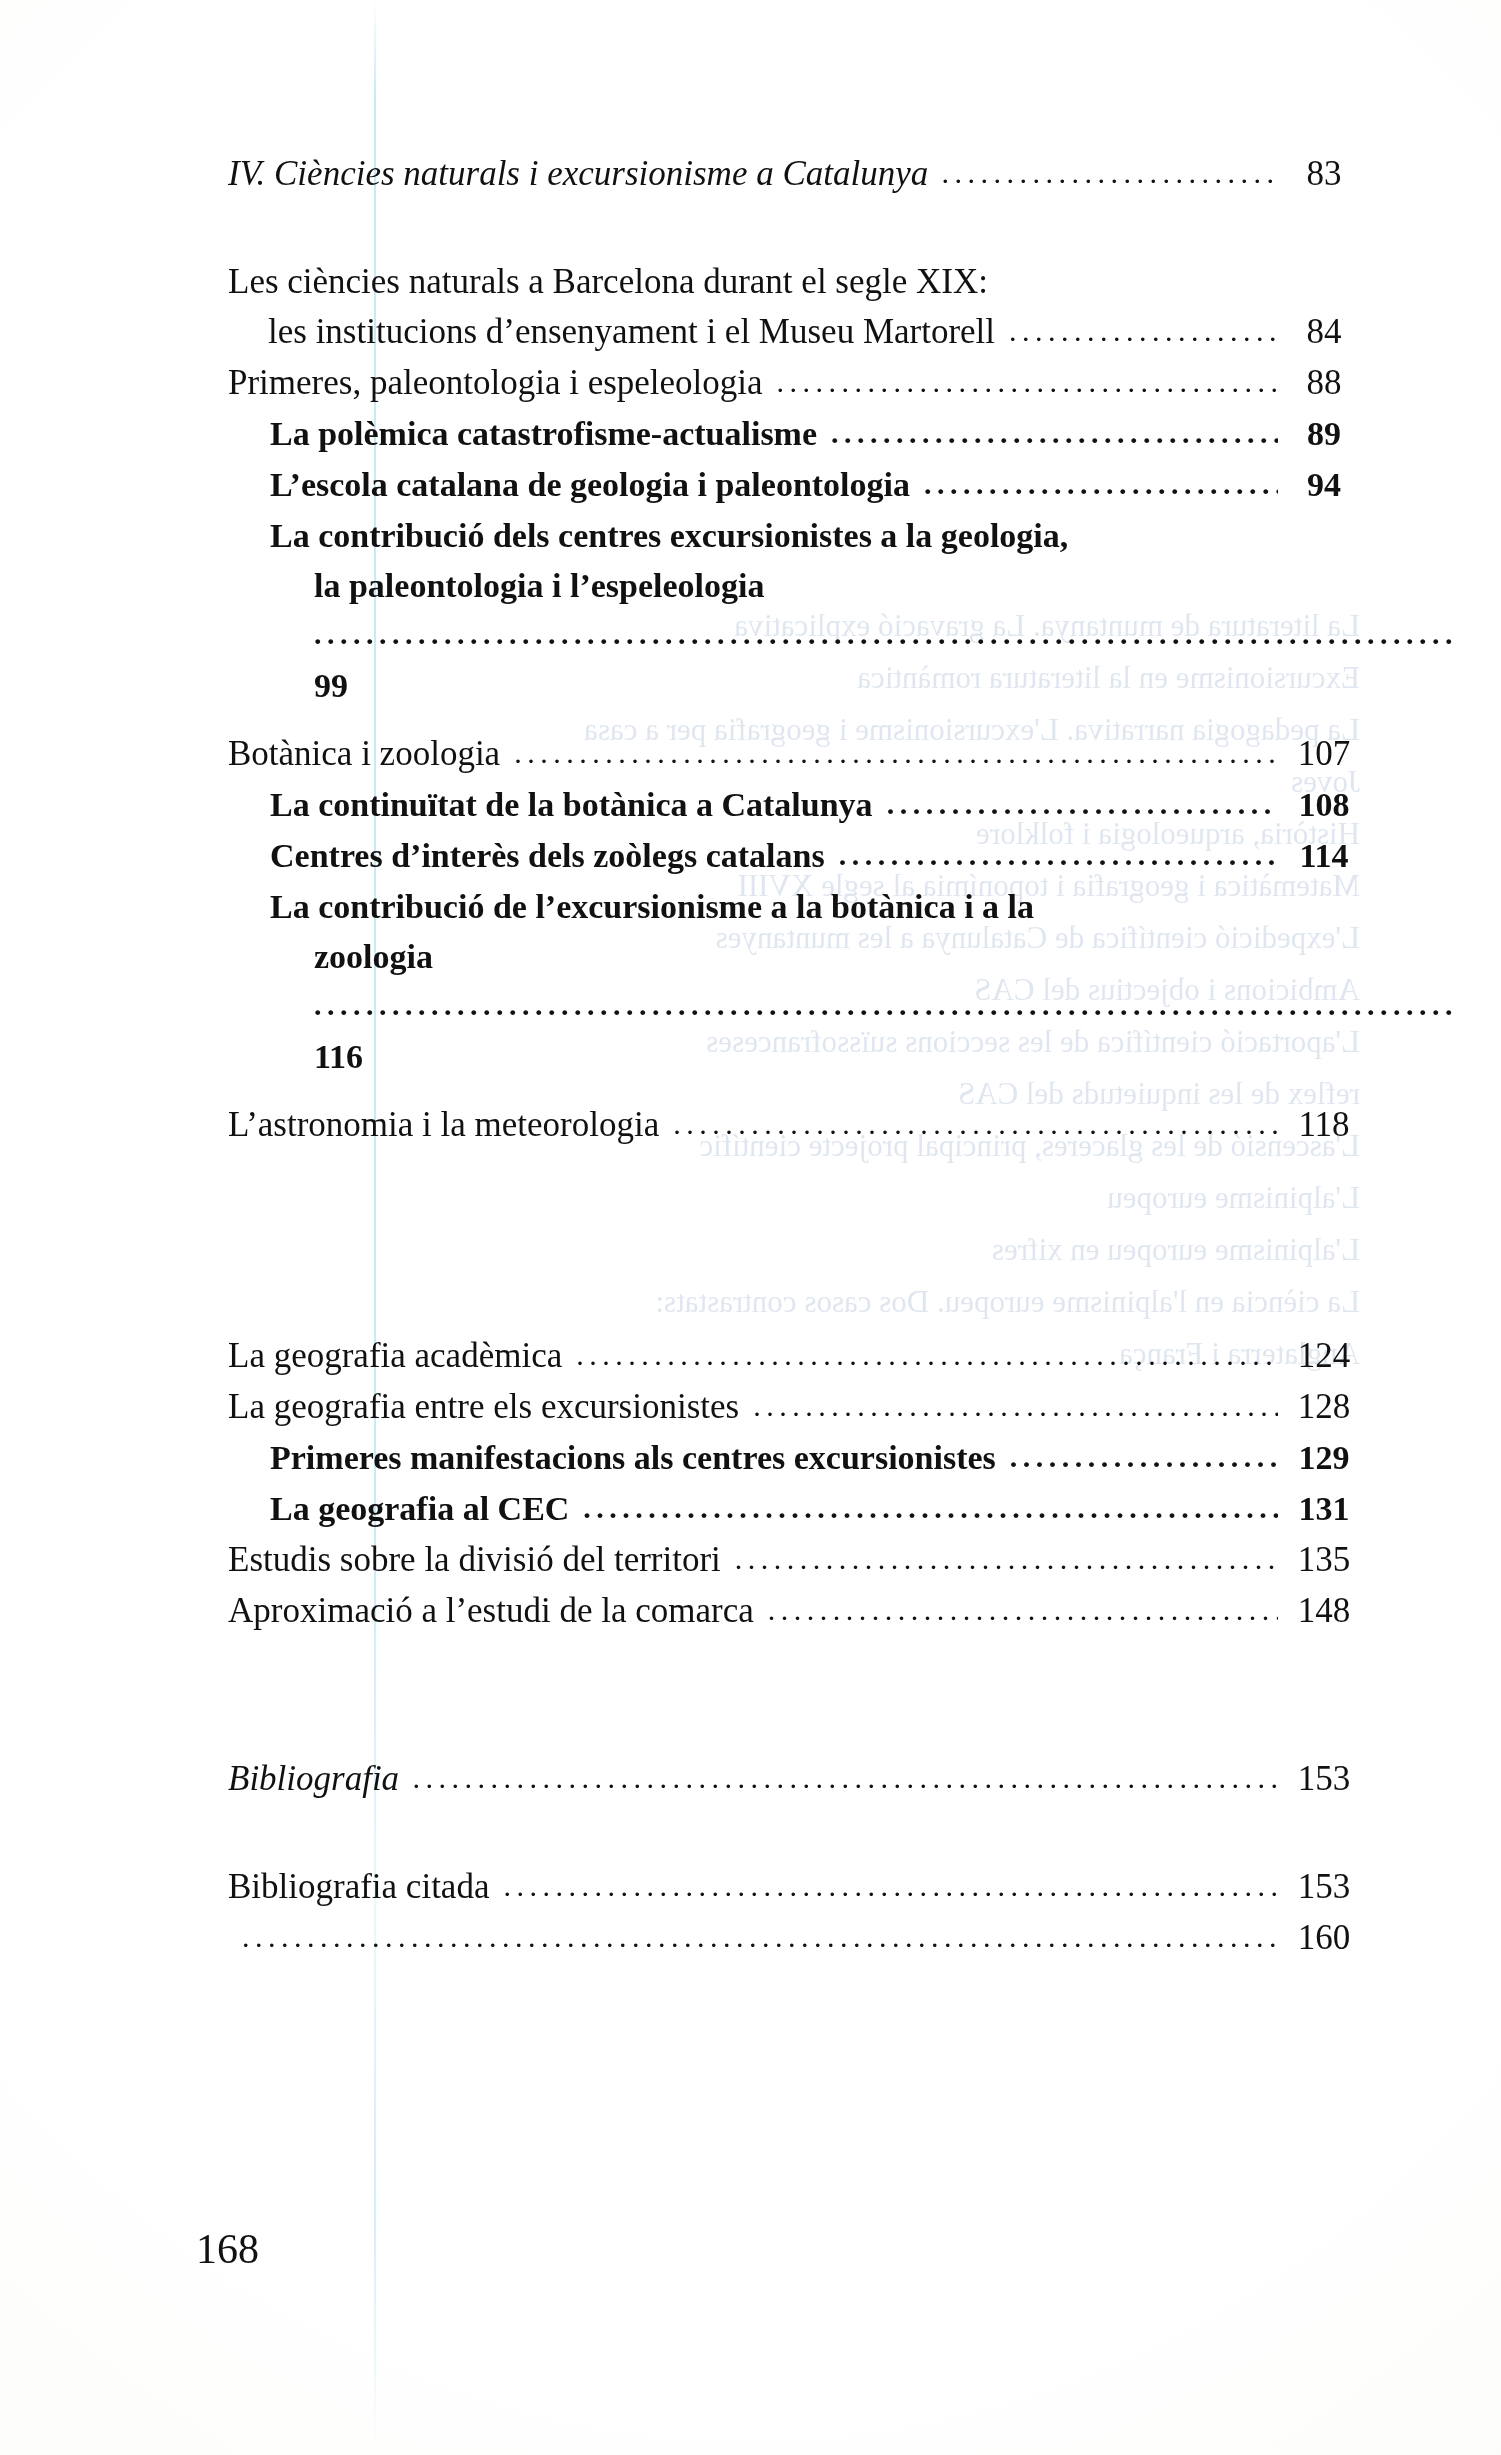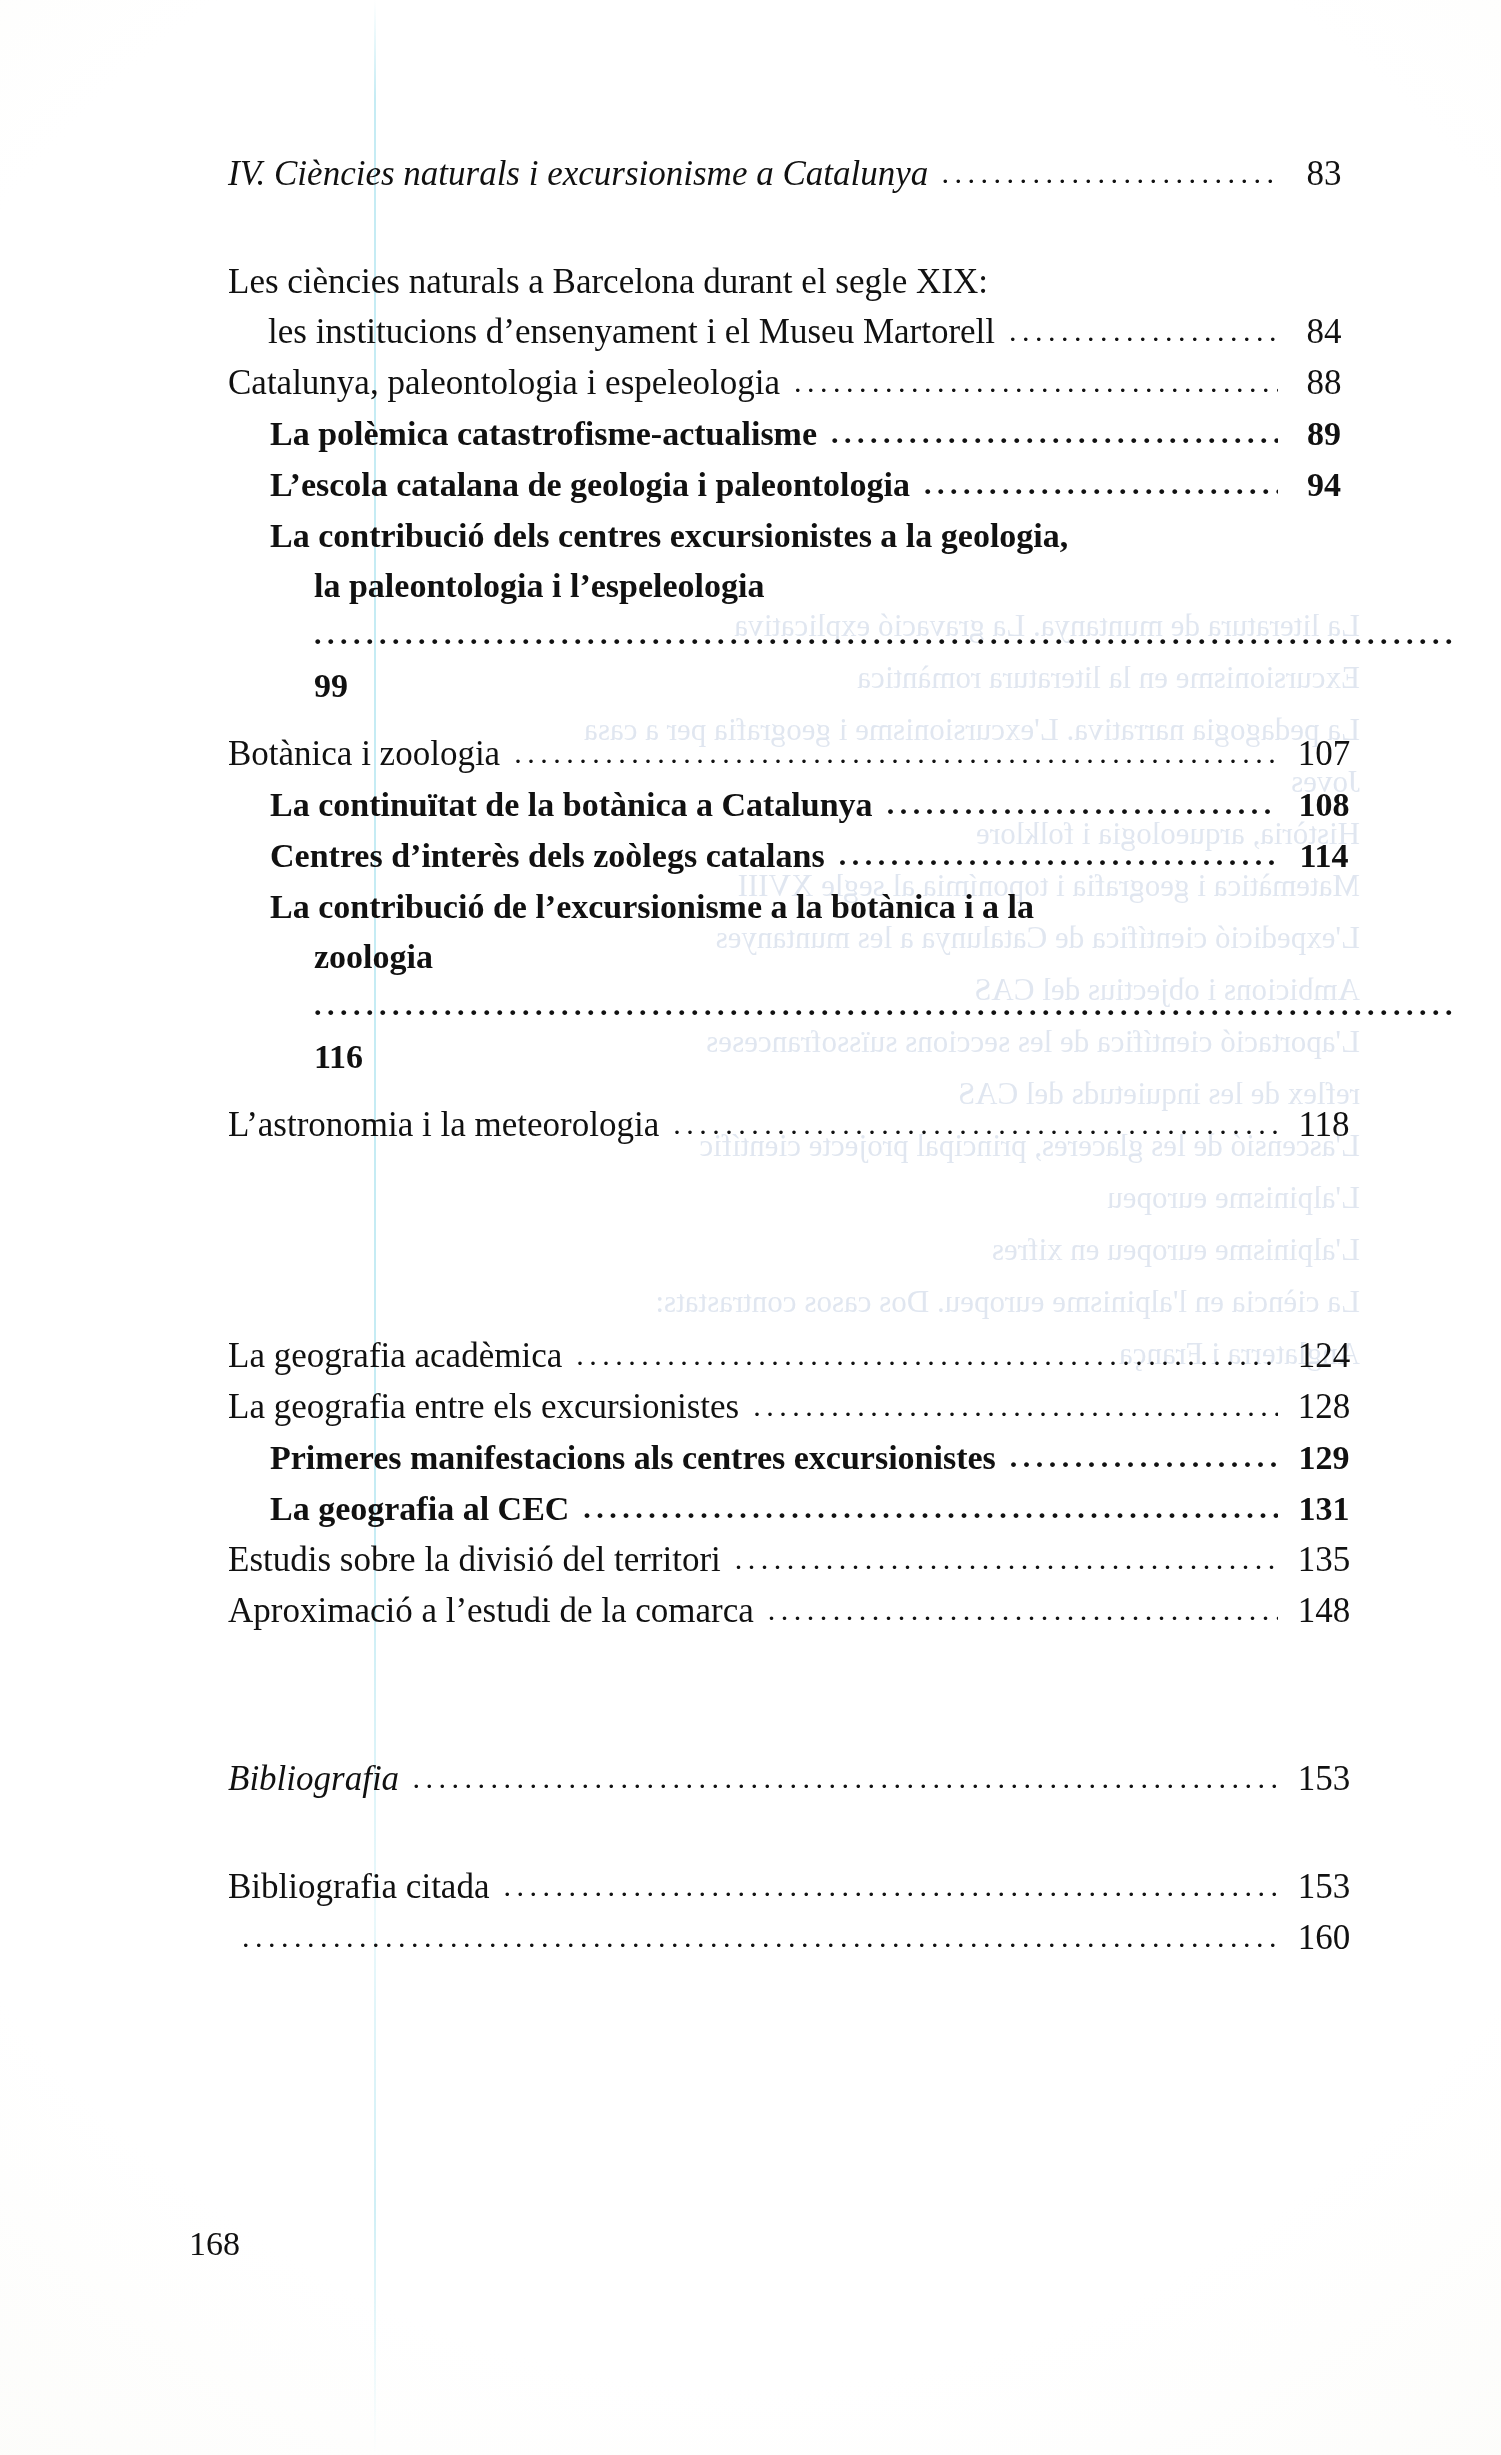--- a/index.html
+++ b/index.html
@@ -130,23 +130,23 @@
   }
   .cont0 {
     margin-left: 268px;
     width: 1090px;
   }
   .gap-md { height: 60px; }
   .gap-xl { height: 120px; }
 
   .folio {
     position: absolute;
-    left: 189px;
+    left: 196px;
     top: 2225px;
-    font-size: 34px;
+    font-size: 42px;
     color: #111;
   }
 
   .toc-block { position: absolute; left: 0; top: 152px; width: 1501px; }
 </style>
 </head>
 <body>
 
 <div class="page"></div>
 <div class="scan-line"></div>
@@ -183,21 +183,21 @@
       <span class="leader"></span>
       <span class="pageno"></span>
     </div>
     <div class="row lvl0 cont0">
       <span class="label">les institucions d’ensenyament i el Museu Martorell</span>
       <span class="leader"></span>
       <span class="pageno">84</span>
     </div>
 
     <div class="row lvl0">
-      <span class="label">Catalunya, paleontologia i espeleologia</span>
+      <span class="label">Primeres, paleontologia i espeleologia</span>
       <span class="leader"></span>
       <span class="pageno">88</span>
     </div>
 
     <div class="row lvl1">
       <span class="label">La polèmica catastrofisme-actualisme</span>
       <span class="leader"></span>
       <span class="pageno">89</span>
     </div>
 

